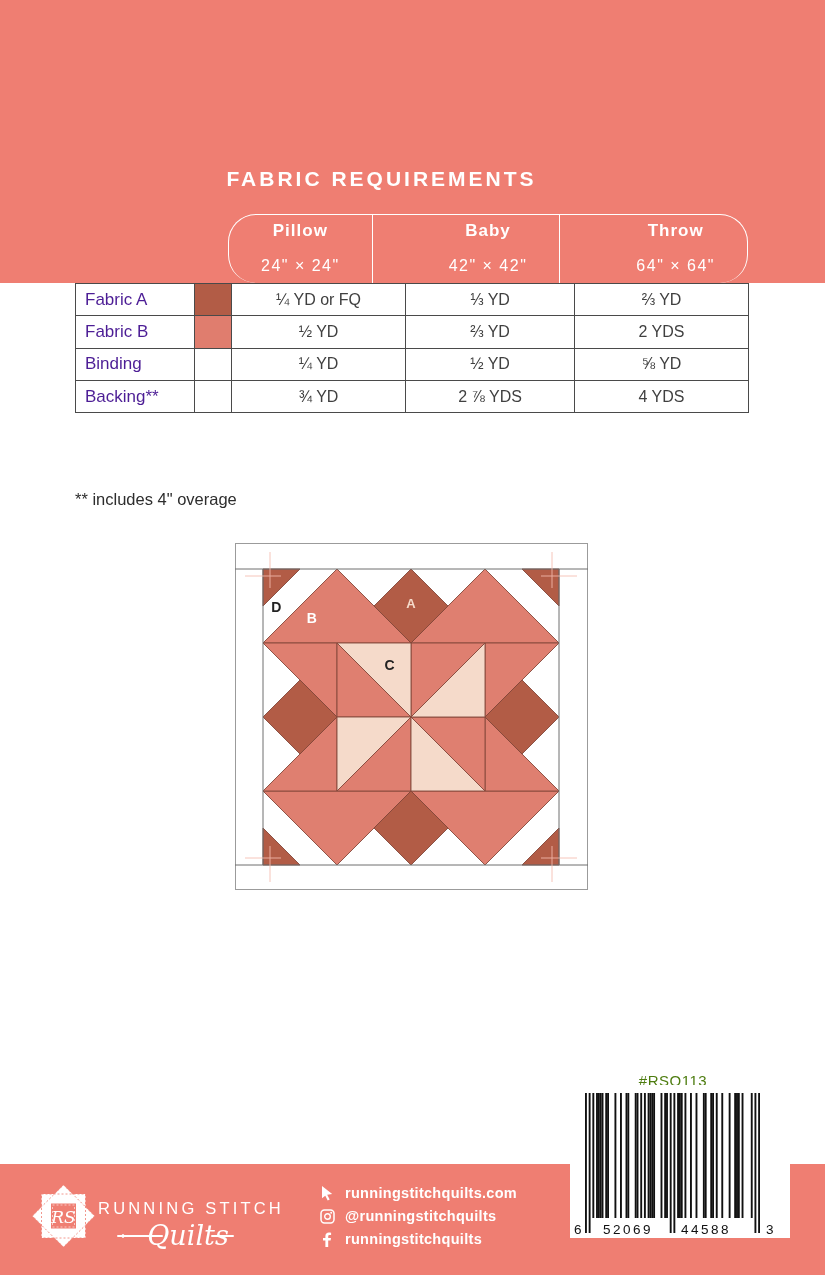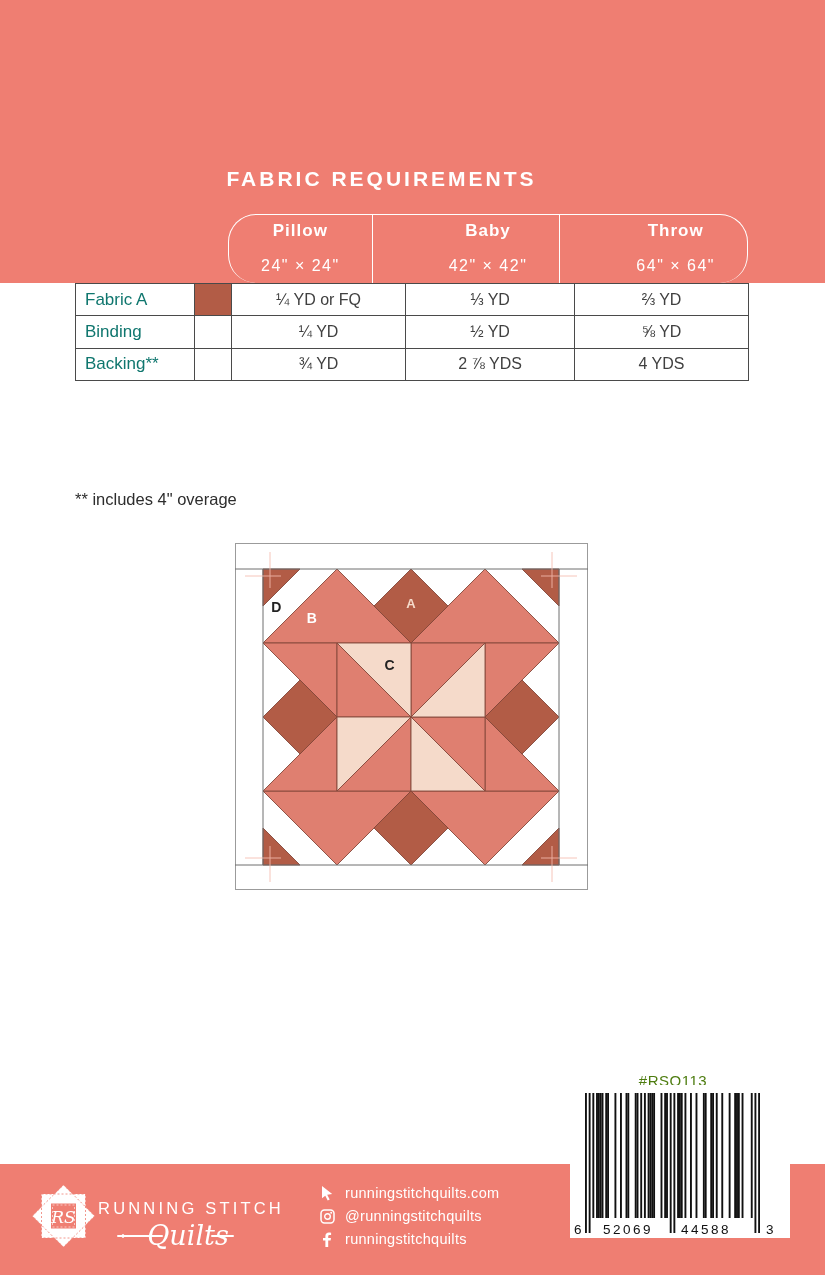--- a/index.html
+++ b/index.html
@@ -15,40 +15,40 @@
       border-top:1.5px solid #fff;border-left:1.5px solid #fff;border-right:1.5px solid #fff;
       box-sizing:border-box;border-radius:28px;}
   .size-col{flex:1;display:flex;flex-direction:column;align-items:center;padding-top:6px;
       row-gap:18px;box-sizing:border-box;}
   .size-col + .size-col{border-left:1.5px solid #fff;padding-left:44px;}
   .size-name{color:#fff;font-size:17px;font-weight:600;letter-spacing:1px;line-height:19px;}
   .size-dims{color:#fff;font-size:16px;font-weight:500;letter-spacing:1.5px;line-height:16px;}
   
   #fabric-table{position:absolute;left:75px;top:283px;border-collapse:collapse;table-layout:fixed;}
   #fabric-table td{border:1px solid #4a4a4a;height:32.3px;padding:0;box-sizing:border-box;}
-  #fabric-table td.lbl{width:119px;padding-left:9px;font-size:17px;color:#0f766e;}
+  #fabric-table td.lbl{width:119px;padding-left:9px;font-size:17px;color:#4c1d95;}
   #fabric-table td.sw{width:37px;}
   #fabric-table td.val{font-size:16px;text-align:center;color:#404040;}
   td.val.c1{width:174px}td.val.c2{width:169px}td.val.c3{width:174px}
   #table-note{position:absolute;left:75px;top:490px;font-size:16.5px;color:#2d2d2d;}
   
   #quilt-svg{position:absolute;left:235px;top:543px;}
   
   #barcode-label{position:absolute;left:563px;top:1072px;width:220px;text-align:center;
       font-size:15px;font-weight:500;letter-spacing:0.5px;color:#4d7c0f;}
   #barcode-box{position:absolute;left:570px;top:1085px;width:220px;height:153px;background:#fff;z-index:5;}
   #barcode-bars-svg{position:absolute;left:15px;top:8px;}
   .bc-digit{position:absolute;top:137px;font-size:13.5px;color:#111;}
   #bc-d-left{left:4px;}
   #bc-d-g1{left:33px;letter-spacing:2.5px;}
   #bc-d-g2{left:111px;letter-spacing:2.5px;}
   #bc-d-right{left:196px;}
   
   #logo-svg{position:absolute;left:25px;top:1176px;}
-  #social{position:absolute;left:319px;top:1185px;display:flex;flex-direction:column;row-gap:7px;}
+  #social{position:absolute;left:319px;top:1185px;display:flex;flex-direction:column;row-gap:7px;font-weight:bold;}
   .social-row{display:flex;align-items:center;height:16px;column-gap:10px;}
   .social-row .ico{width:16px;height:16px;display:flex;align-items:center;justify-content:center;}
   .social-row .txt{color:#ffffff;font-size:14.5px;letter-spacing:0.3px;}
 </style>
 </head>
 <body>
 
 <div class="page">
 
   <div id="header-band" class="band" style="background: rgb(239, 126, 114);"></div>
@@ -71,20 +71,27 @@
   </div>
 
   <table id="fabric-table">
     <tbody id="fabric-tbody">
         <tr>
           <td class="lbl">Fabric A</td>
           <td class="sw" style="background: rgb(178, 92, 70);"></td>
           <td class="val c1">¼ YD or FQ</td>
           <td class="val c2">⅓ YD</td>
           <td class="val c3">⅔ YD</td>
+        </tr>
+        <tr>
+          <td class="lbl">Fabric B</td>
+          <td class="sw" style="background: rgb(224, 125, 110);"></td>
+          <td class="val c1">½ YD</td>
+          <td class="val c2">⅔ YD</td>
+          <td class="val c3">2 YDS</td>
         </tr>
         <tr>
           <td class="lbl">Binding</td>
           <td class="sw" style="background: rgb(255, 255, 255);"></td>
           <td class="val c1">¼ YD</td>
           <td class="val c2">½ YD</td>
           <td class="val c3">⅝ YD</td>
         </tr>
         <tr>
           <td class="lbl">Backing**</td>

